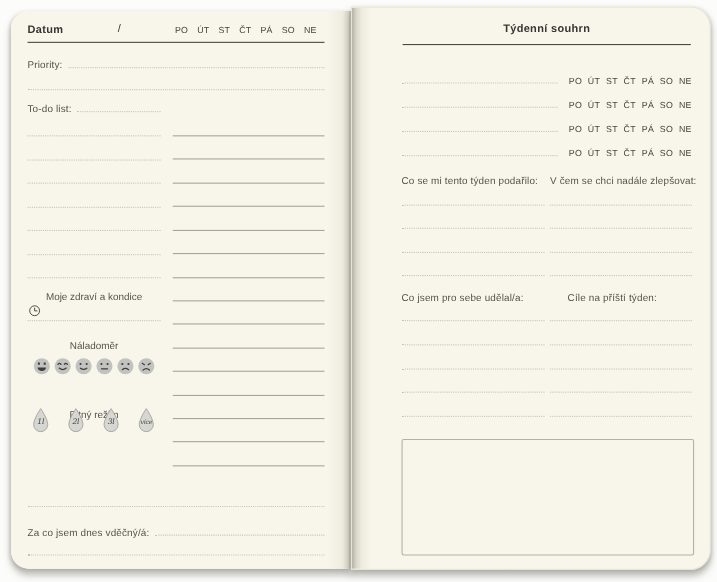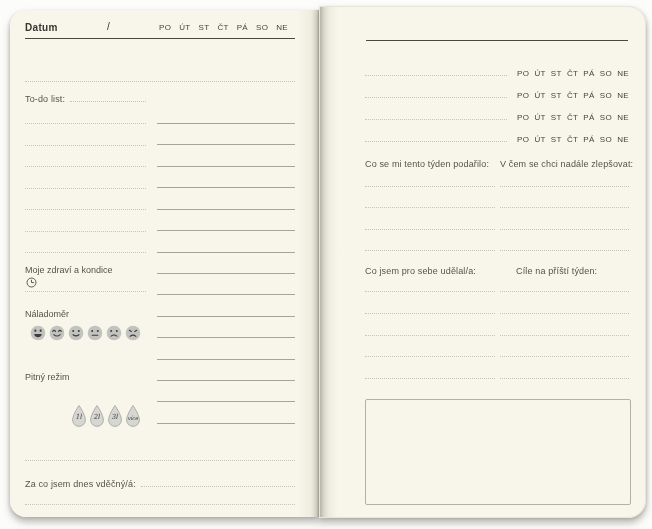--- a/index.html
+++ b/index.html
@@ -20,35 +20,35 @@
   .page.right{
     left:319px;top:6px;width:327px;height:512px;
     border-radius:0 18px 18px 0;
     border:1px solid #e7e5d8;
     background:linear-gradient(to right,#b5b4aa 0%,#dbd9cc 1.3%,#eeecdf 2.8%,#f8f6eb 5.5%,#f8f6eb 100%);
     box-shadow:0 5px 7px rgba(122,120,111,.5),1px 1px 3px rgba(150,148,140,.28);
   }
   .abs{position:absolute}
   .b{font-weight:bold;font-size:10px;color:#37352f;letter-spacing:.3px}
   .lbl{font-size:9px;color:#55524a;letter-spacing:.15px;white-space:nowrap}
-  .sect{font-size:9px;color:#55524a;white-space:nowrap}
+  .sect{font-size:9px;color:#55524a;text-align:center;white-space:nowrap}
   .days{display:flex;justify-content:space-between;font-size:8px;font-weight:normal;color:#45433c;letter-spacing:.3px}
   .rule{position:absolute;border-top:1.4px solid #4a483f}
   .row{position:absolute;display:flex;align-items:flex-end}
   .leader{flex:1;margin:0 0 2px 5px;border-bottom:1px dotted #c7c4b4;height:0}
   .leader.solid{border-bottom:1px solid #a7a59a}
   .lines{position:absolute;display:flex;flex-direction:column;justify-content:space-between}
   .lines .ln{height:0;border-bottom:1px dotted #c7c4b4}
   .lines.solid .ln{border-bottom:1px solid #a7a59a}
   .ln1{position:absolute;height:0;border-bottom:1px dotted #c7c4b4}
   .hrow{position:absolute;left:43px;width:266px;height:13px}
   .hrow .hlead{position:absolute;left:2px;right:122px;bottom:2px;height:0;border-bottom:1px dotted #c7c4b4}
   .hrow .days{position:absolute;right:0;bottom:0;width:112px}
   .mood-row{position:absolute;left:20px;top:315px;width:111px;height:17px;display:flex;justify-content:space-between}
-  .water-row{position:absolute;left:18px;top:394px;width:114px;height:26px;display:flex;justify-content:flex-end}
+  .water-row{position:absolute;left:18px;top:360px;width:114px;height:26px;display:flex;justify-content:space-between}
   .drop{position:relative;width:18px;height:24px}
   .drop .dlabel{
     position:absolute;left:0;right:0;top:9px;text-align:center;
     font-family:"DejaVu Serif",serif;font-style:italic;font-size:7px;color:#45453f;letter-spacing:-.2px;
   }
   .drop .dlabel.small{font-size:5.5px;top:11px}
   .summary-box{position:absolute;left:45px;top:392px;width:264px;height:104px;border:1px solid #b3b1a4;border-radius:2px}
   svg{display:block}
 </style>
 </head>
@@ -64,20 +64,24 @@
         <span>PO</span>
         <span>ÚT</span>
         <span>ST</span>
         <span>ČT</span>
         <span>PÁ</span>
         <span>SO</span>
         <span>NE</span>
       </span>
     <i class="rule" style="left:15px;top:28px;width:270px"></i>
 
+    <div class="row" style="left:15px;top:44px;width:270px">
+      <span class="lbl">Priority:</span>
+      <i class="leader"></i>
+    </div>
     <i class="ln1" style="left:15px;top:71px;width:270px"></i>
 
     <div class="row" style="left:15px;top:84px;width:121px">
       <span class="lbl">To-do list:</span>
       <i class="leader"></i>
     </div>
 
     <div class="lines" style="left:15px;top:113px;width:121px;height:130px">
         <i class="ln"></i>
         <i class="ln"></i>
@@ -199,20 +203,21 @@
     <div class="row" style="left:15px;top:469px;width:270px">
       <span class="lbl">Za co jsem dnes vděčný/á:</span>
       <i class="leader"></i>
     </div>
     <i class="ln1" style="left:15px;top:494px;width:270px"></i>
 
   </section>
 
   <section class="page right">
 
+    <span class="abs b" style="left:46px;top:14px;width:262px;text-align:center">Týdenní souhrn</span>
     <i class="rule" style="left:46px;top:33px;width:262px"></i>
 
 
     <div class="hrow" style="top:58px">
       <i class="hlead"></i>
       <span class="days">
           <span>PO</span>
           <span>ÚT</span>
           <span>ST</span>
           <span>ČT</span>

